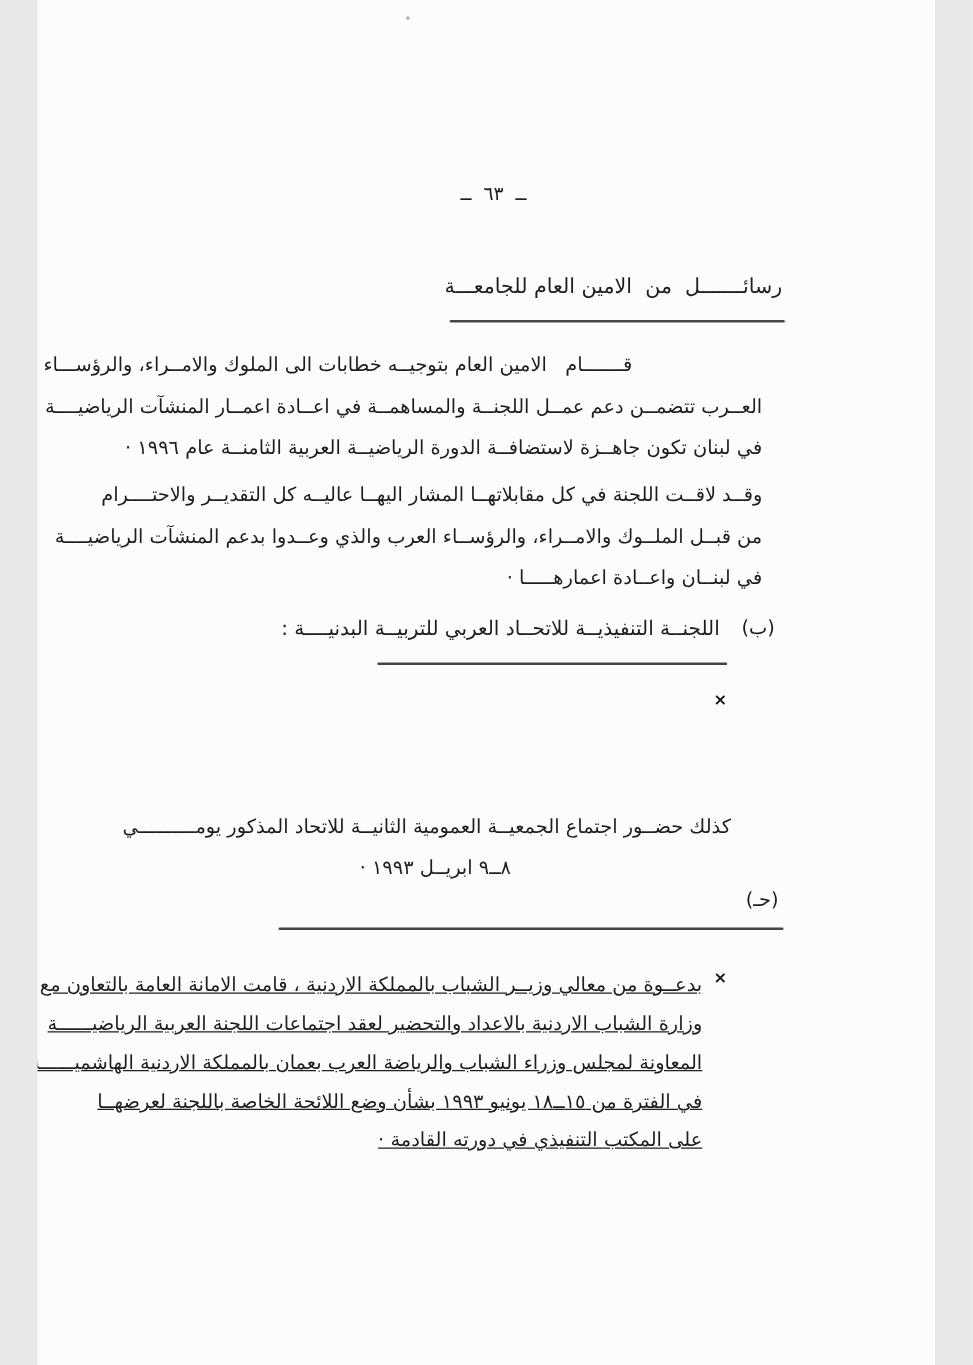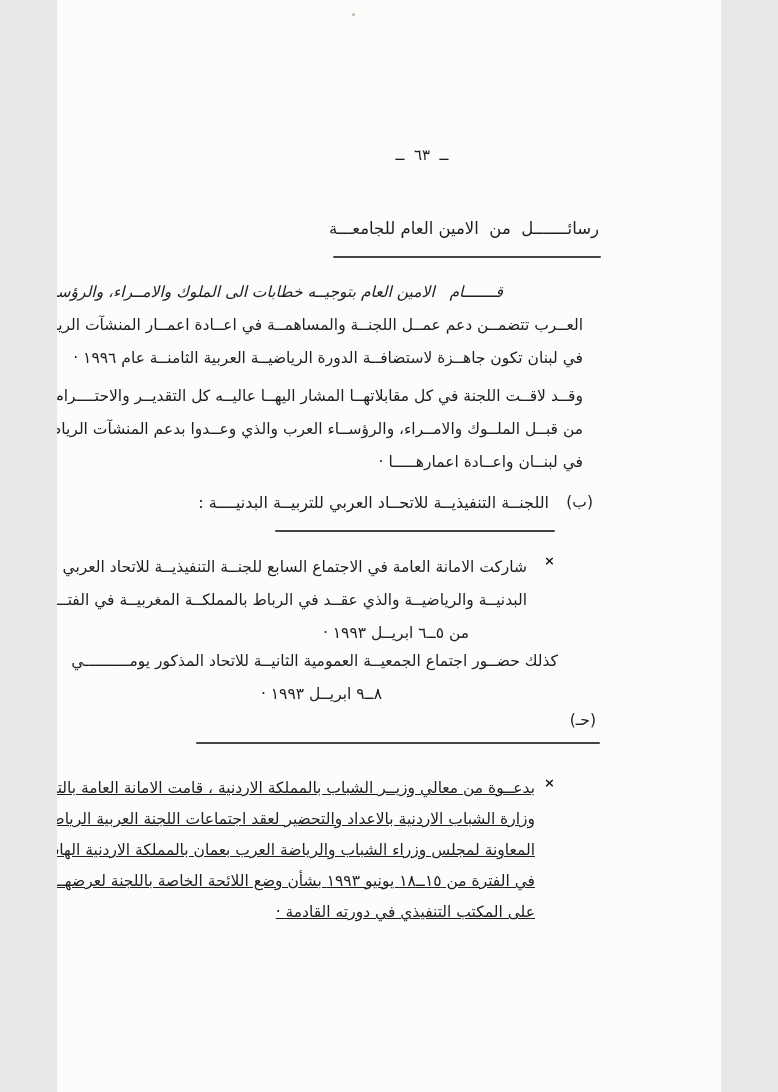--- a/index.html
+++ b/index.html
@@ -1,35 +1,35 @@
 <!DOCTYPE html>
 <html lang="ar"><head>
 <meta charset="utf-8">
 <style>
   html,body{margin:0;padding:0;background:#e8e8e6;}
   .page{
     position:relative;
-    width:664px;height:1092px;
+    width:718px;height:1092px;
     margin:0 auto;
     background:#fcfcfa;
     overflow:hidden;
     font-family:"DejaVu Sans",sans-serif;
     color:#1e1e1e;
     direction:rtl;
   }
   .abs{position:absolute;}
   .line{white-space:nowrap;direction:rtl;text-align:right;}
   .body-text{font-size:15.5px;line-height:33px;}
   .tight{line-height:31px;text-decoration:underline;}
   .page-number{font-size:15px;letter-spacing:1px;text-align:center;}
   .doc-title{font-size:16.5px;white-space:nowrap;}
   .sec-heading{font-size:16px;white-space:nowrap;}
   .sec-label{font-size:15.5px;white-space:nowrap;}
   .rule{height:2px;background:#2b2b2b;border-radius:1px;opacity:.88;}
-  .indent-80{margin-right:80px;font-style:italic;}
+  .indent-80{margin-right:104px;}
   .indent-58{margin-right:58px;}
   .indent-176{margin-right:176px;}
   .marker{font-size:13px;font-weight:bold;color:#151515;}
   .speck{width:3px;height:3px;border-radius:50%;background:#b9b9b4;}
 </style>
 </head>
 <body>
 
 <div class="page">
 
@@ -50,25 +50,20 @@
     <div class="line">وقــد لاقــت اللجنة في كل مقابلاتهــا المشار اليهــا عاليــه كل التقديــر والاحتــــرام</div>
     <div class="line">من قبــل الملــوك والامــراء، والرؤســاء العرب والذي وعــدوا بدعم المنشآت الرياضيــــة</div>
     <div class="line">في لبنــان واعــادة اعمارهـــــا ·</div>
   </div>
 
   <div class="abs sec-label" style="right:128px;top:493px;">(ب)</div>
   <div class="abs sec-heading" style="right:172px;top:493px;">اللجنــة التنفيذيــة للاتحــاد العربي للتربيــة البدنيــــة :</div>
   <div class="abs rule" style="right:166px;top:530px;width:280px;"></div>
 
   <div class="abs marker" style="right:166px;top:553px;">×</div>
-  <div class="abs body-text" style="right:194px;top:551px;">
-    <div class="line">شاركت الامانة العامة في الاجتماع السابع للجنــة التنفيذيــة للاتحاد العربي للتربيــة</div>
-    <div class="line">البدنيــة والرياضيــة والذي عقــد في الرباط بالمملكــة المغربيــة في الفتــــــــرة</div>
-    <div class="line indent-58">من ٥ــ٦ ابريــل ١٩٩٣ ·</div>
-  </div>
 
   <div class="abs body-text" style="right:163px;top:645px;">
     <div class="line">كذلك حضــور اجتماع الجمعيــة العمومية الثانيــة للاتحاد المذكور يومــــــــــي</div>
     <div class="line indent-176">٨ــ٩ ابريــل ١٩٩٣ ·</div>
   </div>
 
   <div class="abs sec-label" style="right:125px;top:711px;">(حـ)</div>
   <div class="abs rule" style="right:121px;top:742px;width:404px;"></div>
 
   <div class="abs marker" style="right:166px;top:775px;">×</div>

